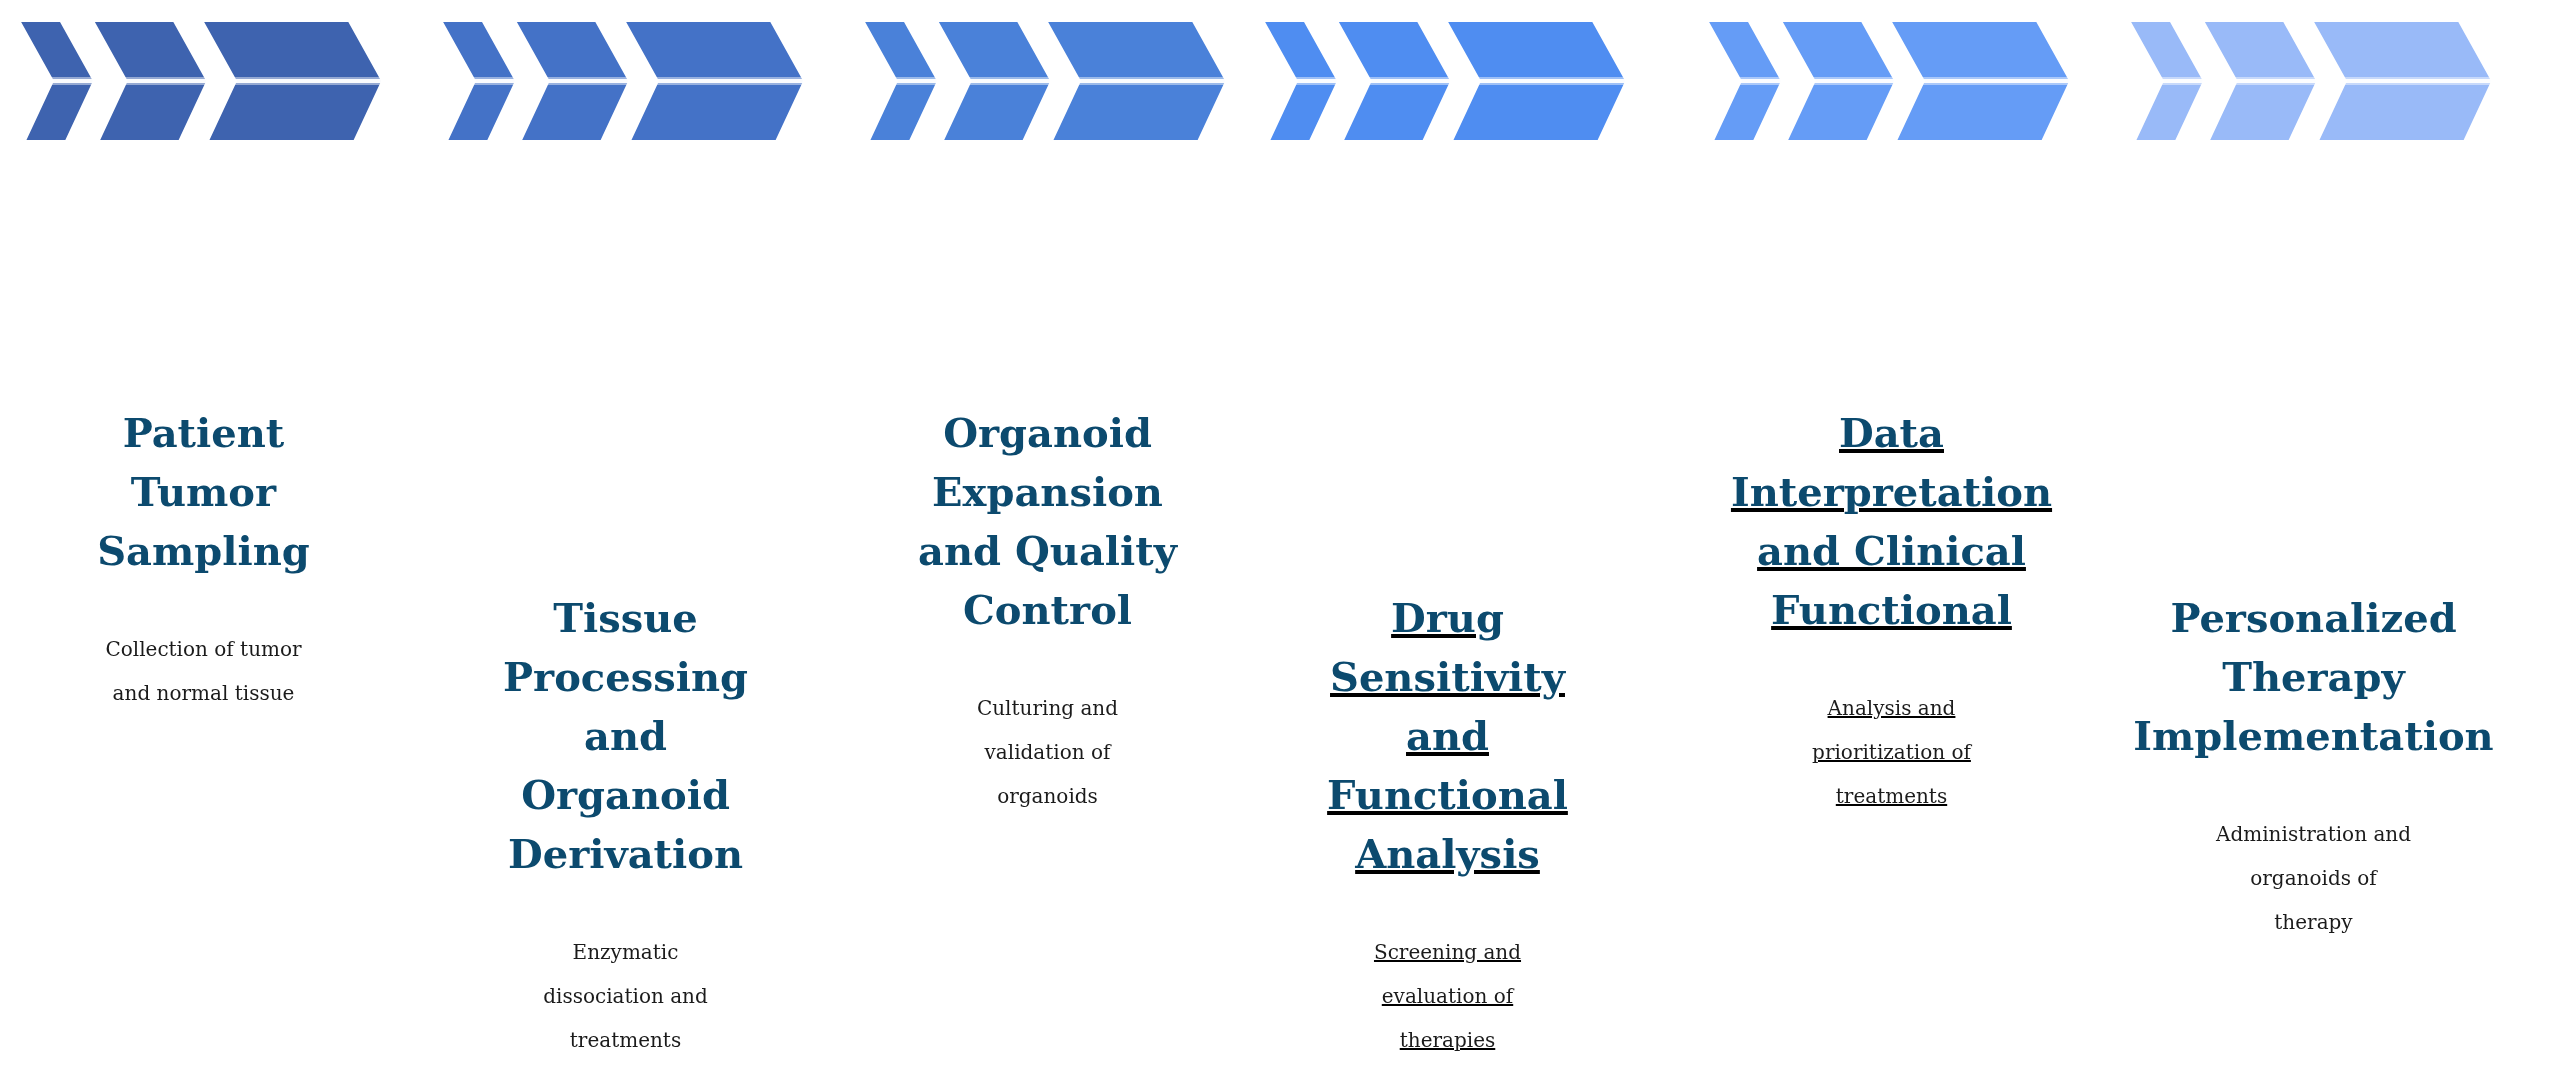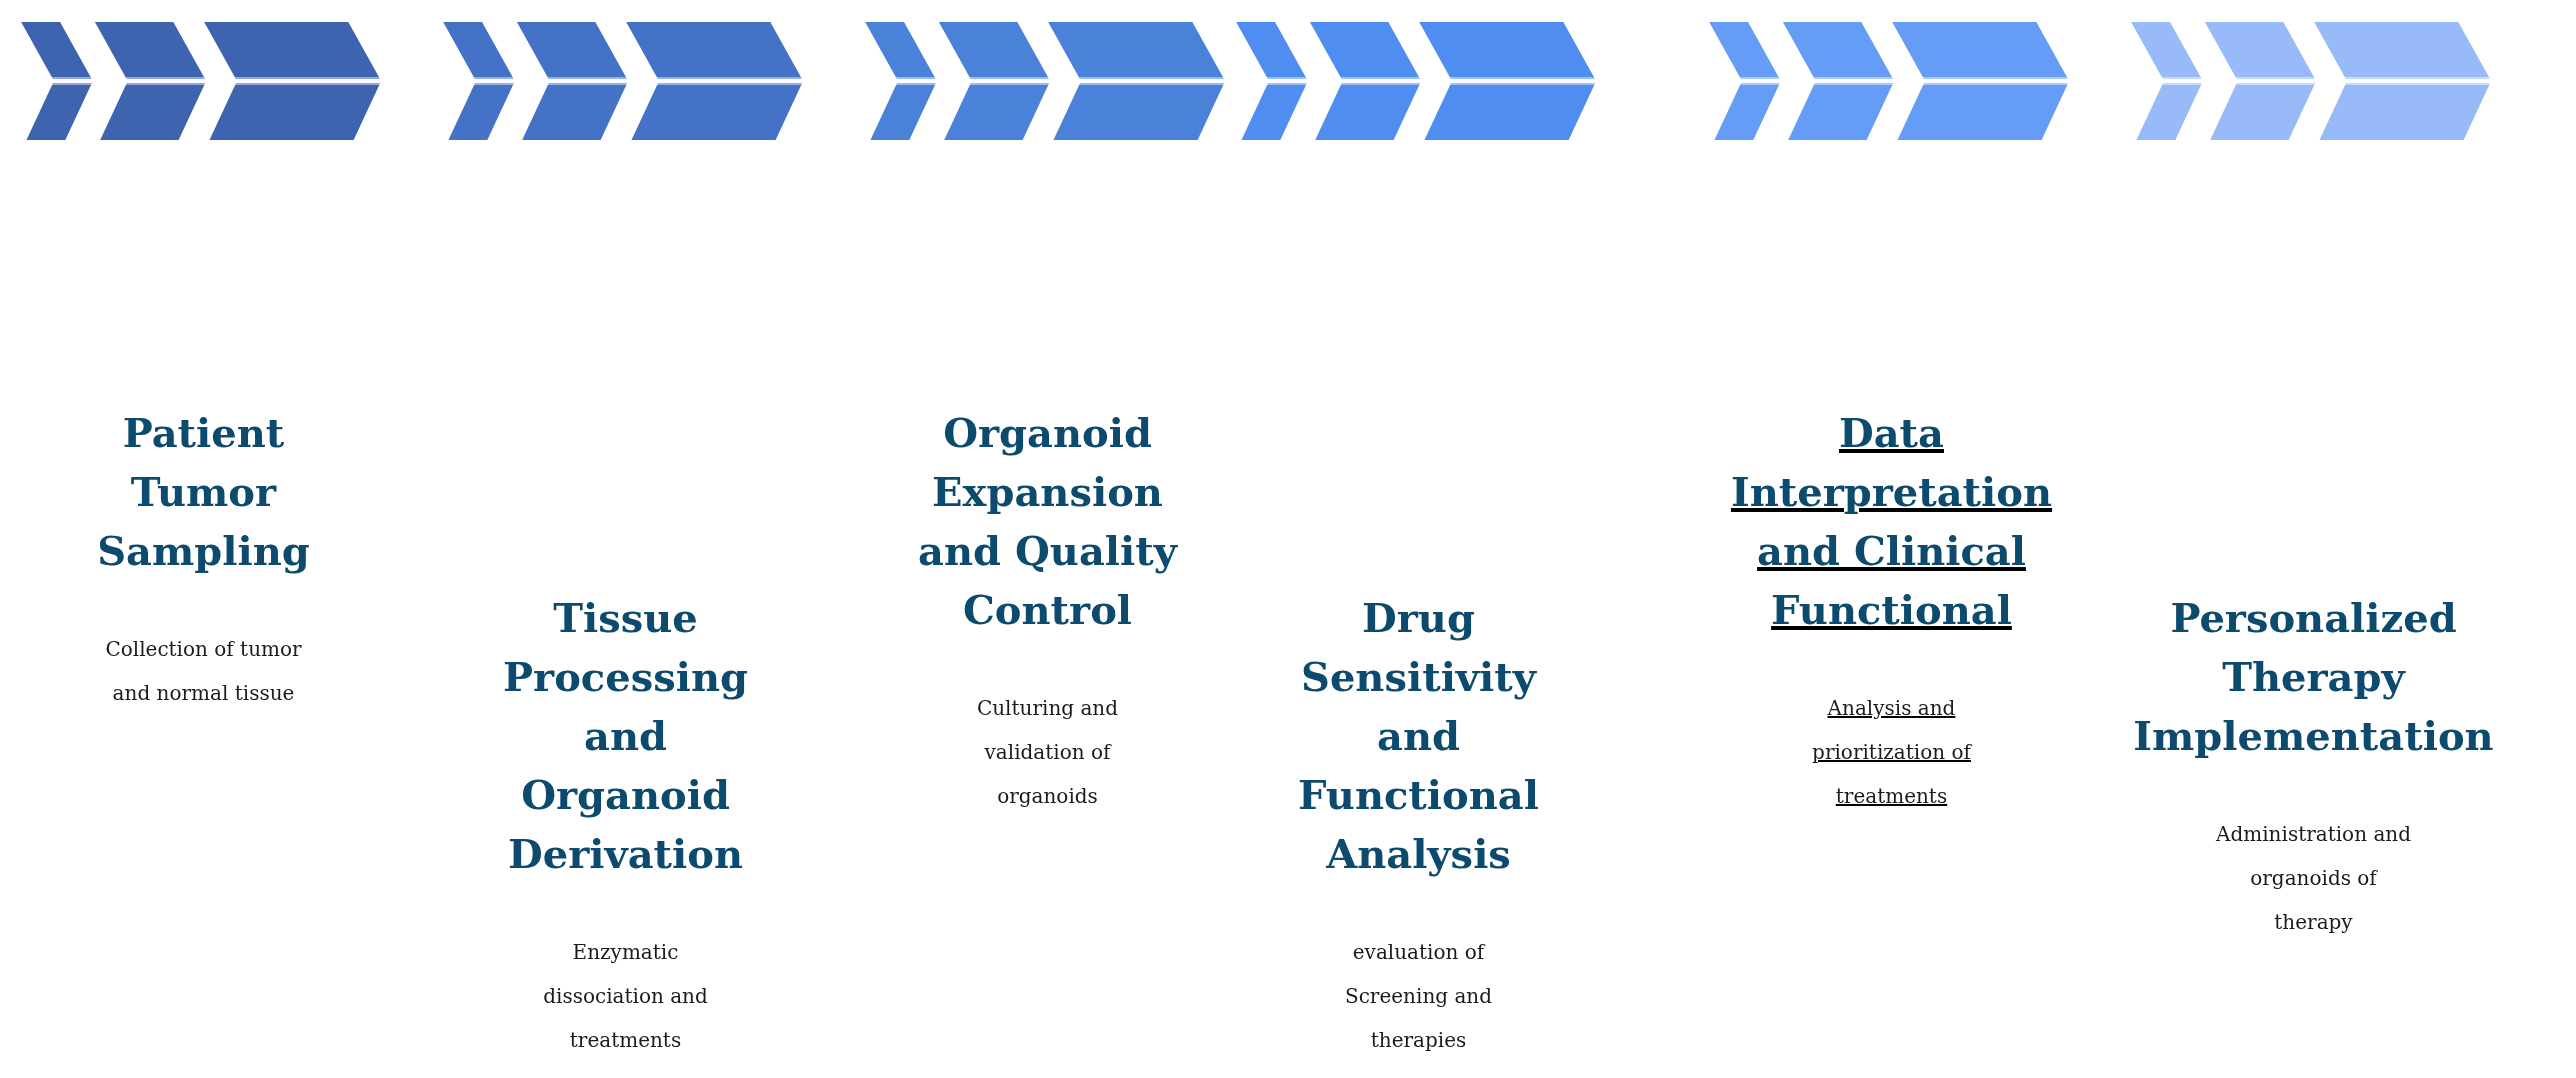--- a/index.html
+++ b/index.html
@@ -8,21 +8,21 @@
     width: 2576px;
     height: 1079px;
     background: #ffffff;
     overflow: hidden;
     font-family: "DejaVu Serif", "Liberation Serif", serif;
   }
   .step { position: absolute; top: 0; width: 361px; }
   .step:nth-child(1) { left: 23px; }
   .step:nth-child(2) { left: 445px; }
   .step:nth-child(3) { left: 867px; }
-  .step:nth-child(4) { left: 1238px; }
+  .step:nth-child(4) { left: 1267px; text-decoration: underline; }
   .step:nth-child(5) { left: 1711px; text-decoration: underline; }
   .step:nth-child(6) { left: 2133px; }
   .chevrons {
     display: block;
     margin-top: 22px;
     width: 361px;
     height: 118px;
     overflow: visible;
   }
   .text { text-align: center; }
@@ -133,22 +133,22 @@
     </svg>
     <div class="text low">
       <div class="title">
           <div>Drug</div>
           <div>Sensitivity</div>
           <div>and</div>
           <div>Functional</div>
           <div>Analysis</div>
         </div>
       <div class="desc">
+          <div>Screening and</div>
           <div>evaluation of</div>
-          <div>Screening and</div>
           <div>therapies</div>
         </div>
     </div>
   </div>
 
   <div class="step">
     <svg class="chevrons" viewBox="0 0 536 176" aria-hidden="true">
       <g transform="matrix(1,0,0.045,1,-4,0)">
         <polygon points="0,0 58,0 103,88 58,176 0,176 45,88" fill="#659CF6"></polygon>
         <polygon points="110,0 227,0 272,88 227,176 110,176 155,88" fill="#659CF6"></polygon>

